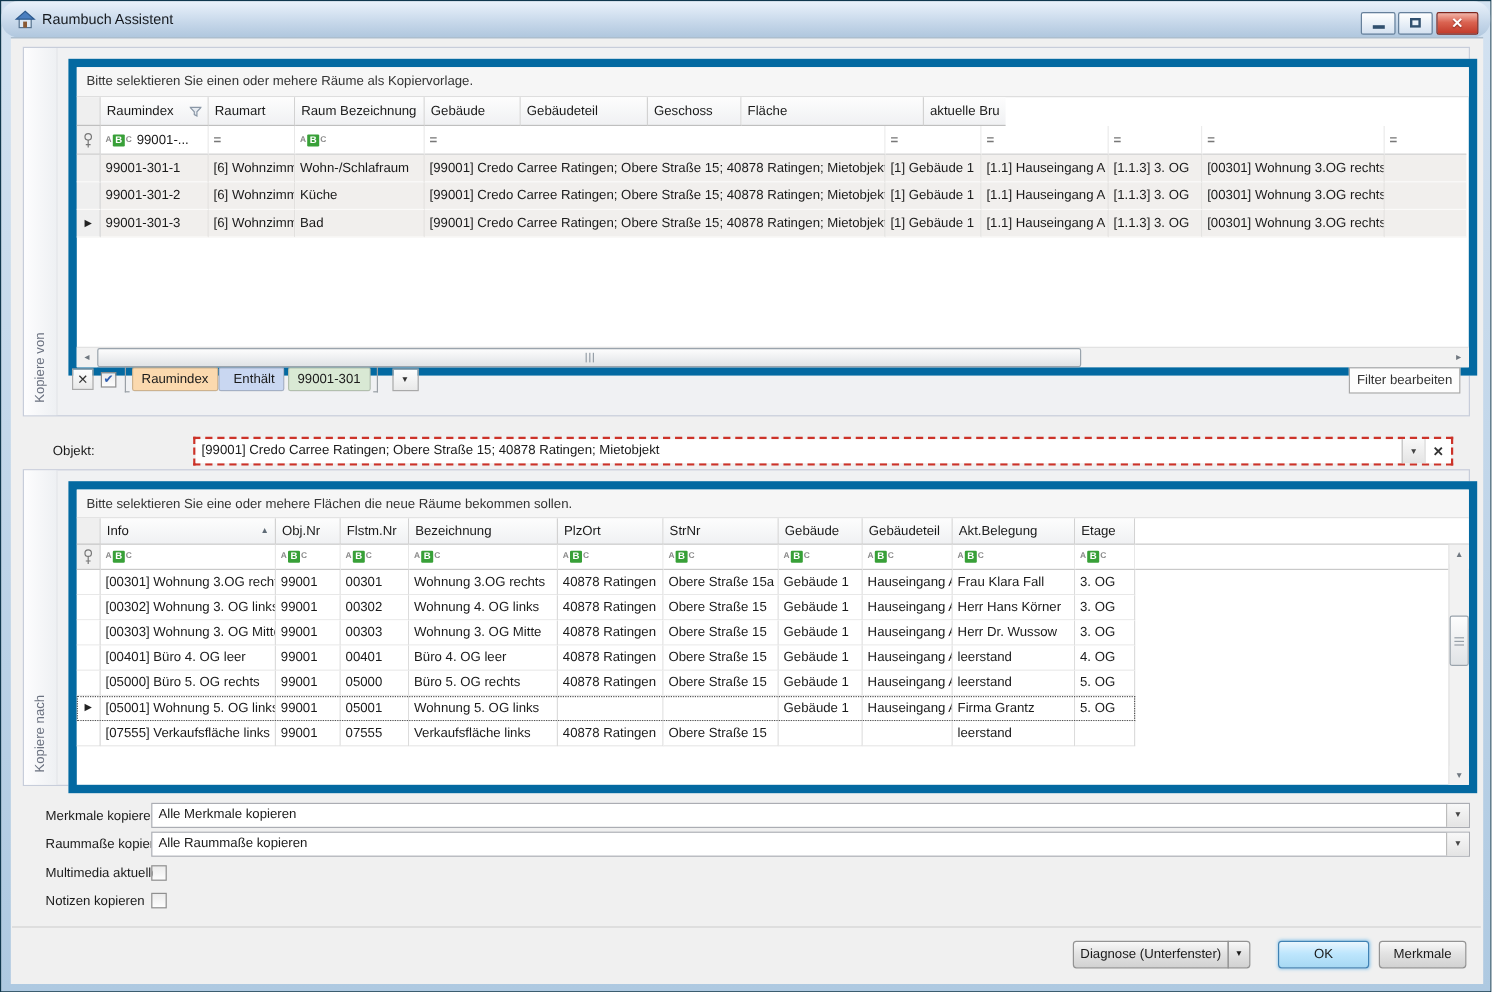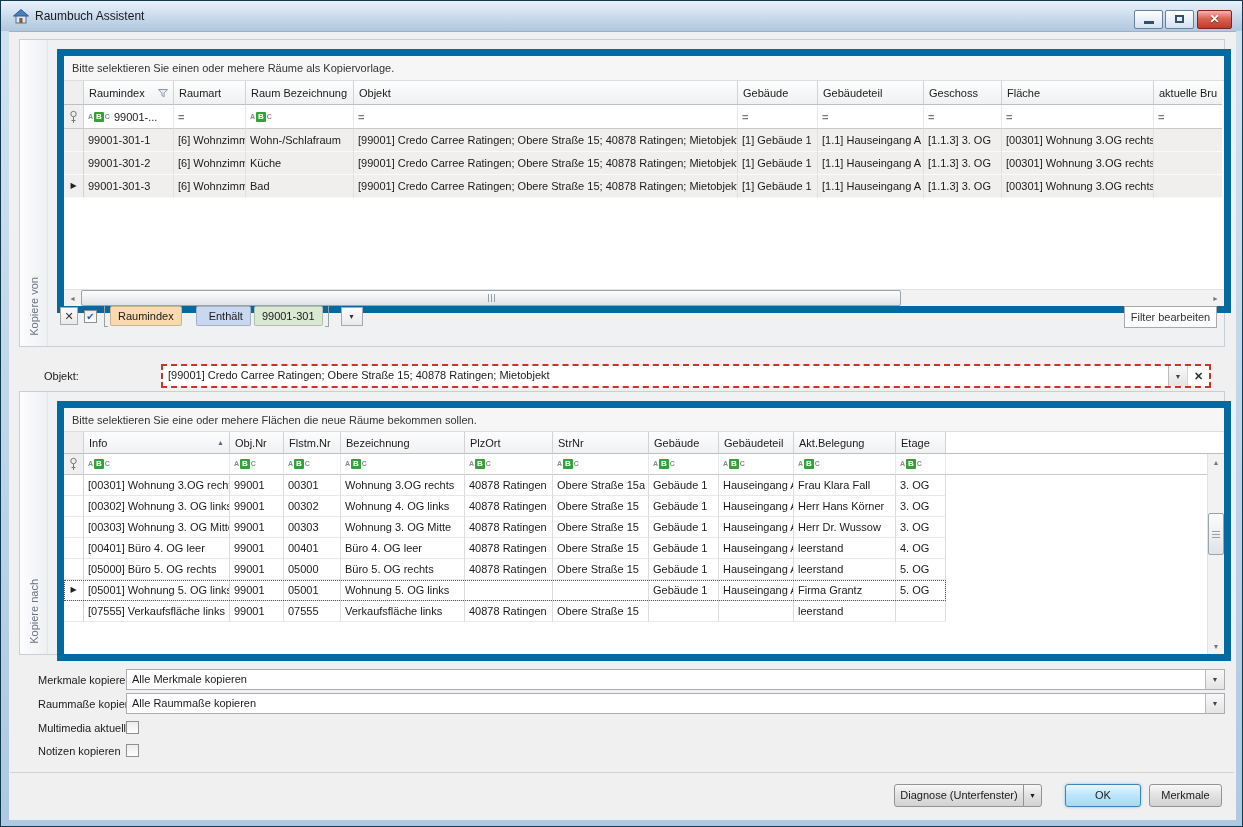--- a/index.html
+++ b/index.html
@@ -1,20 +1,20 @@
 <!DOCTYPE html>
 <html><head>
 <meta charset="utf-8">
 <style>
   html,body{margin:0;padding:0;background:#fff;}
   .window{position:relative;width:1243px;height:827px;font-family:"Liberation Sans",sans-serif;
     font-size:11px;color:#1a1a1a;background:linear-gradient(#d3e2f1,#aec9e1);
     border:1px solid #10384e;box-sizing:border-box;overflow:hidden;}
   .titlebar{position:absolute;left:0;top:0;right:0;height:30px;
-    background:linear-gradient(#eaf2fb,#c3d5e8 65%,#b0c7de);}
+    background:linear-gradient(#eaf2fb,#c3d5e8 65%,#b0c7de);border-radius:14px;}
   .apptitle{position:absolute;left:34px;top:8px;font-size:12px;color:#15191e;}
   .appicon{position:absolute;left:11px;top:6px;width:18px;height:18px;}
   .wb{position:absolute;top:9px;height:19px;border:1px solid #66809b;border-radius:2px;box-sizing:border-box;
     background:linear-gradient(#ffffff,#d4e1f0);}
   .wb-min{left:1133px;width:29px;} .wb-max{left:1164px;width:29px;}
   .wb-close{left:1196px;width:35px;background:linear-gradient(#f3b4a8,#da6351 45%,#c23a2a);border-color:#7e241b;}
   .glyph-min{position:absolute;left:9px;bottom:4px;width:10px;height:3px;background:#31506e;}
   .glyph-max{position:absolute;left:9px;top:4px;width:9px;height:8px;border:2px solid #31506e;box-sizing:border-box;}
   .glyph-x{position:absolute;left:0;right:0;top:1px;text-align:center;color:#fff;font-weight:bold;font-size:12px;text-shadow:0 1px 1px #7e241b;}
   .client{position:absolute;left:8px;top:30px;width:1227px;height:789px;background:#f0f0f0;border-top:1px solid #9db2c6;box-sizing:border-box;}
@@ -118,23 +118,20 @@
           <svg class="funnel" width="10" height="10" viewBox="0 0 10 10">
               <path d="M0.5 1.5 h9 l-3.4 3.6 v3.6 l-2.2 -1.2 v-2.4 z" fill="#e6ebf1" stroke="#8a97a6"></path>
             </svg>
         </div>
         <div class="hcell t1c2">
             <span>Raumart</span>
           </div>
         <div class="hcell t1c3">
             <span>Raum Bezeichnung</span>
           </div>
-        <div class="hcell t1c4">
-            <span>Objekt</span>
-          </div>
         <div class="hcell t1c5">
             <span>Gebäude</span>
           </div>
         <div class="hcell t1c6">
             <span>Gebäudeteil</span>
           </div>
         <div class="hcell t1c7">
             <span>Geschoss</span>
           </div>
         <div class="hcell t1c8">
@@ -246,21 +243,21 @@
       </div>
     </div>
 
     <div style="position:absolute;left:40px;top:265px;height:22px;display:flex;align-items:center;">
       <div class="smallbtn" style="width:18px;height:18px;">
           <span>✕</span>
         </div>
       <div class="cb checked" style="margin-left:6px;"></div>
       <div class="brk brk-l" style="margin-left:7px;"></div>
       <div class="chip chip-field" style="margin-left:2px;">Raumindex</div>
-      <div class="chip chip-op" style="margin-left:14px;padding-left:12px;">Enthält</div>
+      <div class="chip chip-op" style="margin-left:0;padding-left:12px;">Enthält</div>
       <div class="chip chip-val" style="margin-left:3px;">99001-301</div>
       <div class="brk brk-r" style="margin-left:2px;"></div>
       <div class="smallbtn" style="width:22px;height:19px;margin-left:12px;font-size:7px;">
           <span>▼</span>
         </div>
     </div>
     <div class="smallbtn" style="position:absolute;left:1104px;top:266px;width:93px;height:22px;background:#fdfdfd;">Filter bearbeiten</div>
   </div>
 
   <div class="label" style="left:20px;top:369px;">Objekt:</div>

